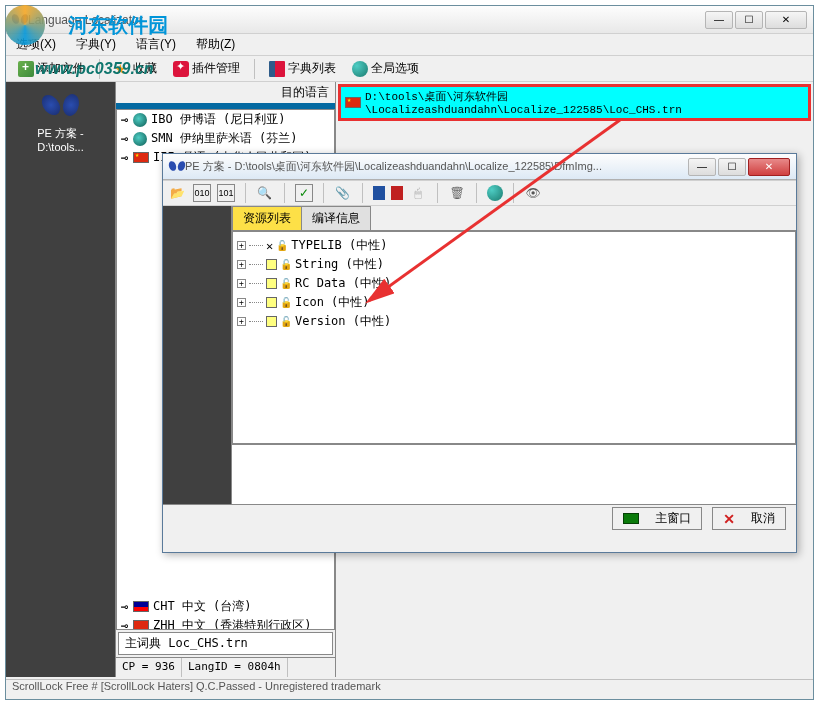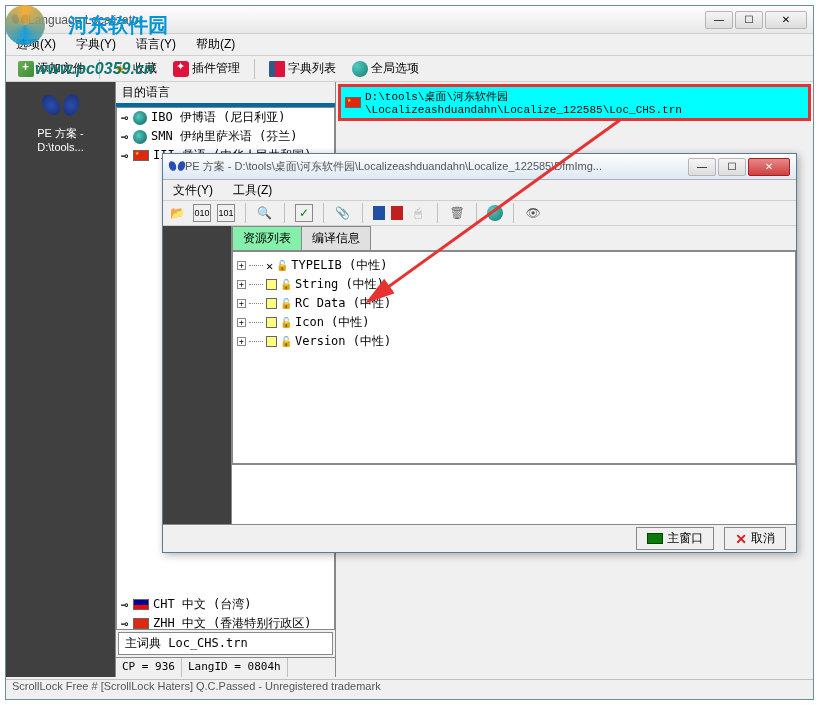--- a/index.html
+++ b/index.html
@@ -43,21 +43,21 @@
     
     .content { display: flex; height: calc(100% - 98px); }
     .left-panel { width: 110px; background: #404040; border-right: 1px solid #888; padding: 8px 4px; }
     .left-item { text-align: center; color: #fff; font-size: 11px; }
     .left-item .butterfly-large { width: 40px; height: 32px; margin: 0 auto 4px; position: relative; }
     .left-item .butterfly-large::before, .left-item .butterfly-large::after { content: ""; position: absolute; width: 16px; height: 22px; background: radial-gradient(circle, #2a4db0, #1a2d6e); border-radius: 50% 70% 50% 70%; top: 4px; }
     .left-item .butterfly-large::before { left: 2px; transform: rotate(-25deg); }
     .left-item .butterfly-large::after { right: 2px; transform: rotate(25deg); }
     
     .mid-panel { width: 220px; border-right: 1px solid #888; display: flex; flex-direction: column; }
-    .panel-header { background: #f0f0f0; padding: 2px 6px; border-bottom: 4px solid #0369a1; font-size: 12px; }
+    .panel-header { background: #f0f0f0; padding: 2px 6px; border-bottom: 6px solid #0369a1; font-size: 12px; text-align: right; }
     .lang-list { flex: 1; background: #fff; overflow-y: auto; border: 1px solid #888; margin: 0; }
     .lang-item { display: flex; align-items: center; padding: 1px 4px; gap: 4px; cursor: pointer; white-space: nowrap; font-family: "SimSun", monospace; }
     .flag { width: 16px; height: 11px; display: inline-block; border: 1px solid #666; flex-shrink: 0; }
     .flag-globe { background: radial-gradient(circle at 40% 40%, #4ecdc4, #0d5a52); border-radius: 50%; border: none; width: 14px; height: 14px; }
     .flag-china { background: #de2910; position: relative; }
     .flag-china::after { content: "★"; color: #ffde00; font-size: 7px; position: absolute; top: -2px; left: 1px; }
     .flag-taiwan { background: linear-gradient(to bottom, #000095 50%, #fe0000 50%); }
     .flag-hk { background: #de2910; }
     
     .right-panel { flex: 1; display: flex; flex-direction: column; }
@@ -68,30 +68,30 @@
     .child-window { position: absolute; top: 153px; left: 162px; width: 635px; height: 400px; border: 1px solid #5a7a9a; background: #f0f0f0; z-index: 100; box-shadow: 2px 2px 8px rgba(0,0,0,0.3); }
     .child-titlebar { height: 26px; background: linear-gradient(to bottom, #fdfdfd, #dde9f5); display: flex; align-items: center; padding: 0 6px; border-bottom: 1px solid #b0b0b0; }
     .child-controls .win-btn.close { background: linear-gradient(to bottom, #e88989, #d04040); color: #fff; border-color: #a02020; }
     .child-menubar { height: 20px; display: flex; align-items: center; padding: 0 6px; gap: 12px; }
     .child-toolbar { height: 26px; display: flex; align-items: center; padding: 0 6px; gap: 6px; border-top: 1px solid #d0d0d0; border-bottom: 1px solid #d0d0d0; }
     .ctb-icon { width: 18px; height: 18px; cursor: pointer; display: inline-flex; align-items: center; justify-content: center; }
     .child-content { display: flex; height: calc(100% - 100px); }
     .child-left { width: 68px; background: #404040; }
     .child-main { flex: 1; display: flex; flex-direction: column; border-left: 1px solid #888; }
     .tabs { display: flex; background: #f0f0f0; border-bottom: 1px solid #888; }
-    .tab { padding: 3px 10px; border: 1px solid #888; border-bottom: none; background: #86efac; margin-right: -1px; cursor: pointer; font-size: 12px; }
+    .tab { padding: 3px 10px; border: 1px solid #888; border-bottom: none; background: #fde047; margin-right: -1px; cursor: pointer; font-size: 12px; }
     .tab.inactive { background: #e0e0e0; }
     .tree-area { flex: 1; background: #fff; padding: 4px; border: 1px solid #888; margin: 0; overflow: auto; }
     .tree-item { display: flex; align-items: center; gap: 3px; padding: 1px 0; font-family: "SimSun", monospace; }
     .tree-toggle { width: 9px; height: 9px; border: 1px solid #888; display: inline-flex; align-items: center; justify-content: center; font-size: 8px; line-height: 1; cursor: pointer; }
     .tree-checkbox { width: 11px; height: 11px; border: 1px solid #666; background: #ffff80; }
     .tree-lock { width: 12px; height: 12px; font-size: 10px; color: #c04080; }
     .tree-x { color: #000; font-weight: bold; font-size: 12px; }
     .child-bottom { height: 28px; border-top: 1px solid #888; display: flex; align-items: center; justify-content: flex-end; padding: 0 10px; gap: 10px; }
-    .btn { display: flex; align-items: center; gap: 4px; padding: 2px 10px; border: 1px solid #888; background: #f0f0f0; cursor: pointer; }
+    .btn { display: flex; align-items: center; gap: 16px; padding: 2px 10px; border: 1px solid #888; background: #f0f0f0; cursor: pointer; }
     .btn-icon-green { width: 16px; height: 11px; background: #0a7a0a; border: 1px solid #054005; }
     .btn-icon-x { color: #d02020; font-weight: bold; font-size: 14px; }
     
     
     .mid-status { height: 20px; border-top: 1px solid #888; display: flex; }
     .status-cell { padding: 2px 6px; border-right: 1px solid #c0c0c0; font-family: monospace; font-size: 11px; text-align: center; }
     .main-dict-label { padding: 2px 6px; border: 1px solid #888; margin: 2px; background: #fff; font-family: "SimSun", monospace; }
     .statusbar { position: absolute; bottom: 0; left: 0; right: 0; height: 20px; background: #f0f0f0; border-top: 1px solid #c0c0c0; padding: 0 6px; font-size: 11px; color: #555; }
     
     
@@ -212,24 +212,20 @@
   <div class="child-titlebar">
     <span class="butterfly-icon"></span>
     <span class="titlebar-text" style="font-size:11px;">PE 方案 - D:\tools\桌面\河东软件园\Localizeashduandahn\Localize_122585\DfmImg...</span>
     <div class="window-controls child-controls">
       <div class="win-btn">—</div>
       <div class="win-btn">☐</div>
       <div class="win-btn close">✕</div>
     </div>
   </div>
 
-  <div class="child-menubar">
-    <span class="menu-item">文件(Y)</span>
-    <span class="menu-item">工具(Z)</span>
-  </div>
 
   <div class="child-toolbar">
     <span class="ctb-icon" style="color:#c9a227;">📂</span>
     <span class="ctb-icon" style="font-size:9px;border:1px solid #888;">010</span>
     <span class="ctb-icon" style="font-size:9px;border:1px solid #888;">101</span>
     <span class="tb-sep"></span>
     <span class="ctb-icon">🔍</span>
     <span class="tb-sep"></span>
     <span class="ctb-icon" style="color:#0a8a0a;border:1px solid #888;">✓</span>
     <span class="tb-sep"></span>

